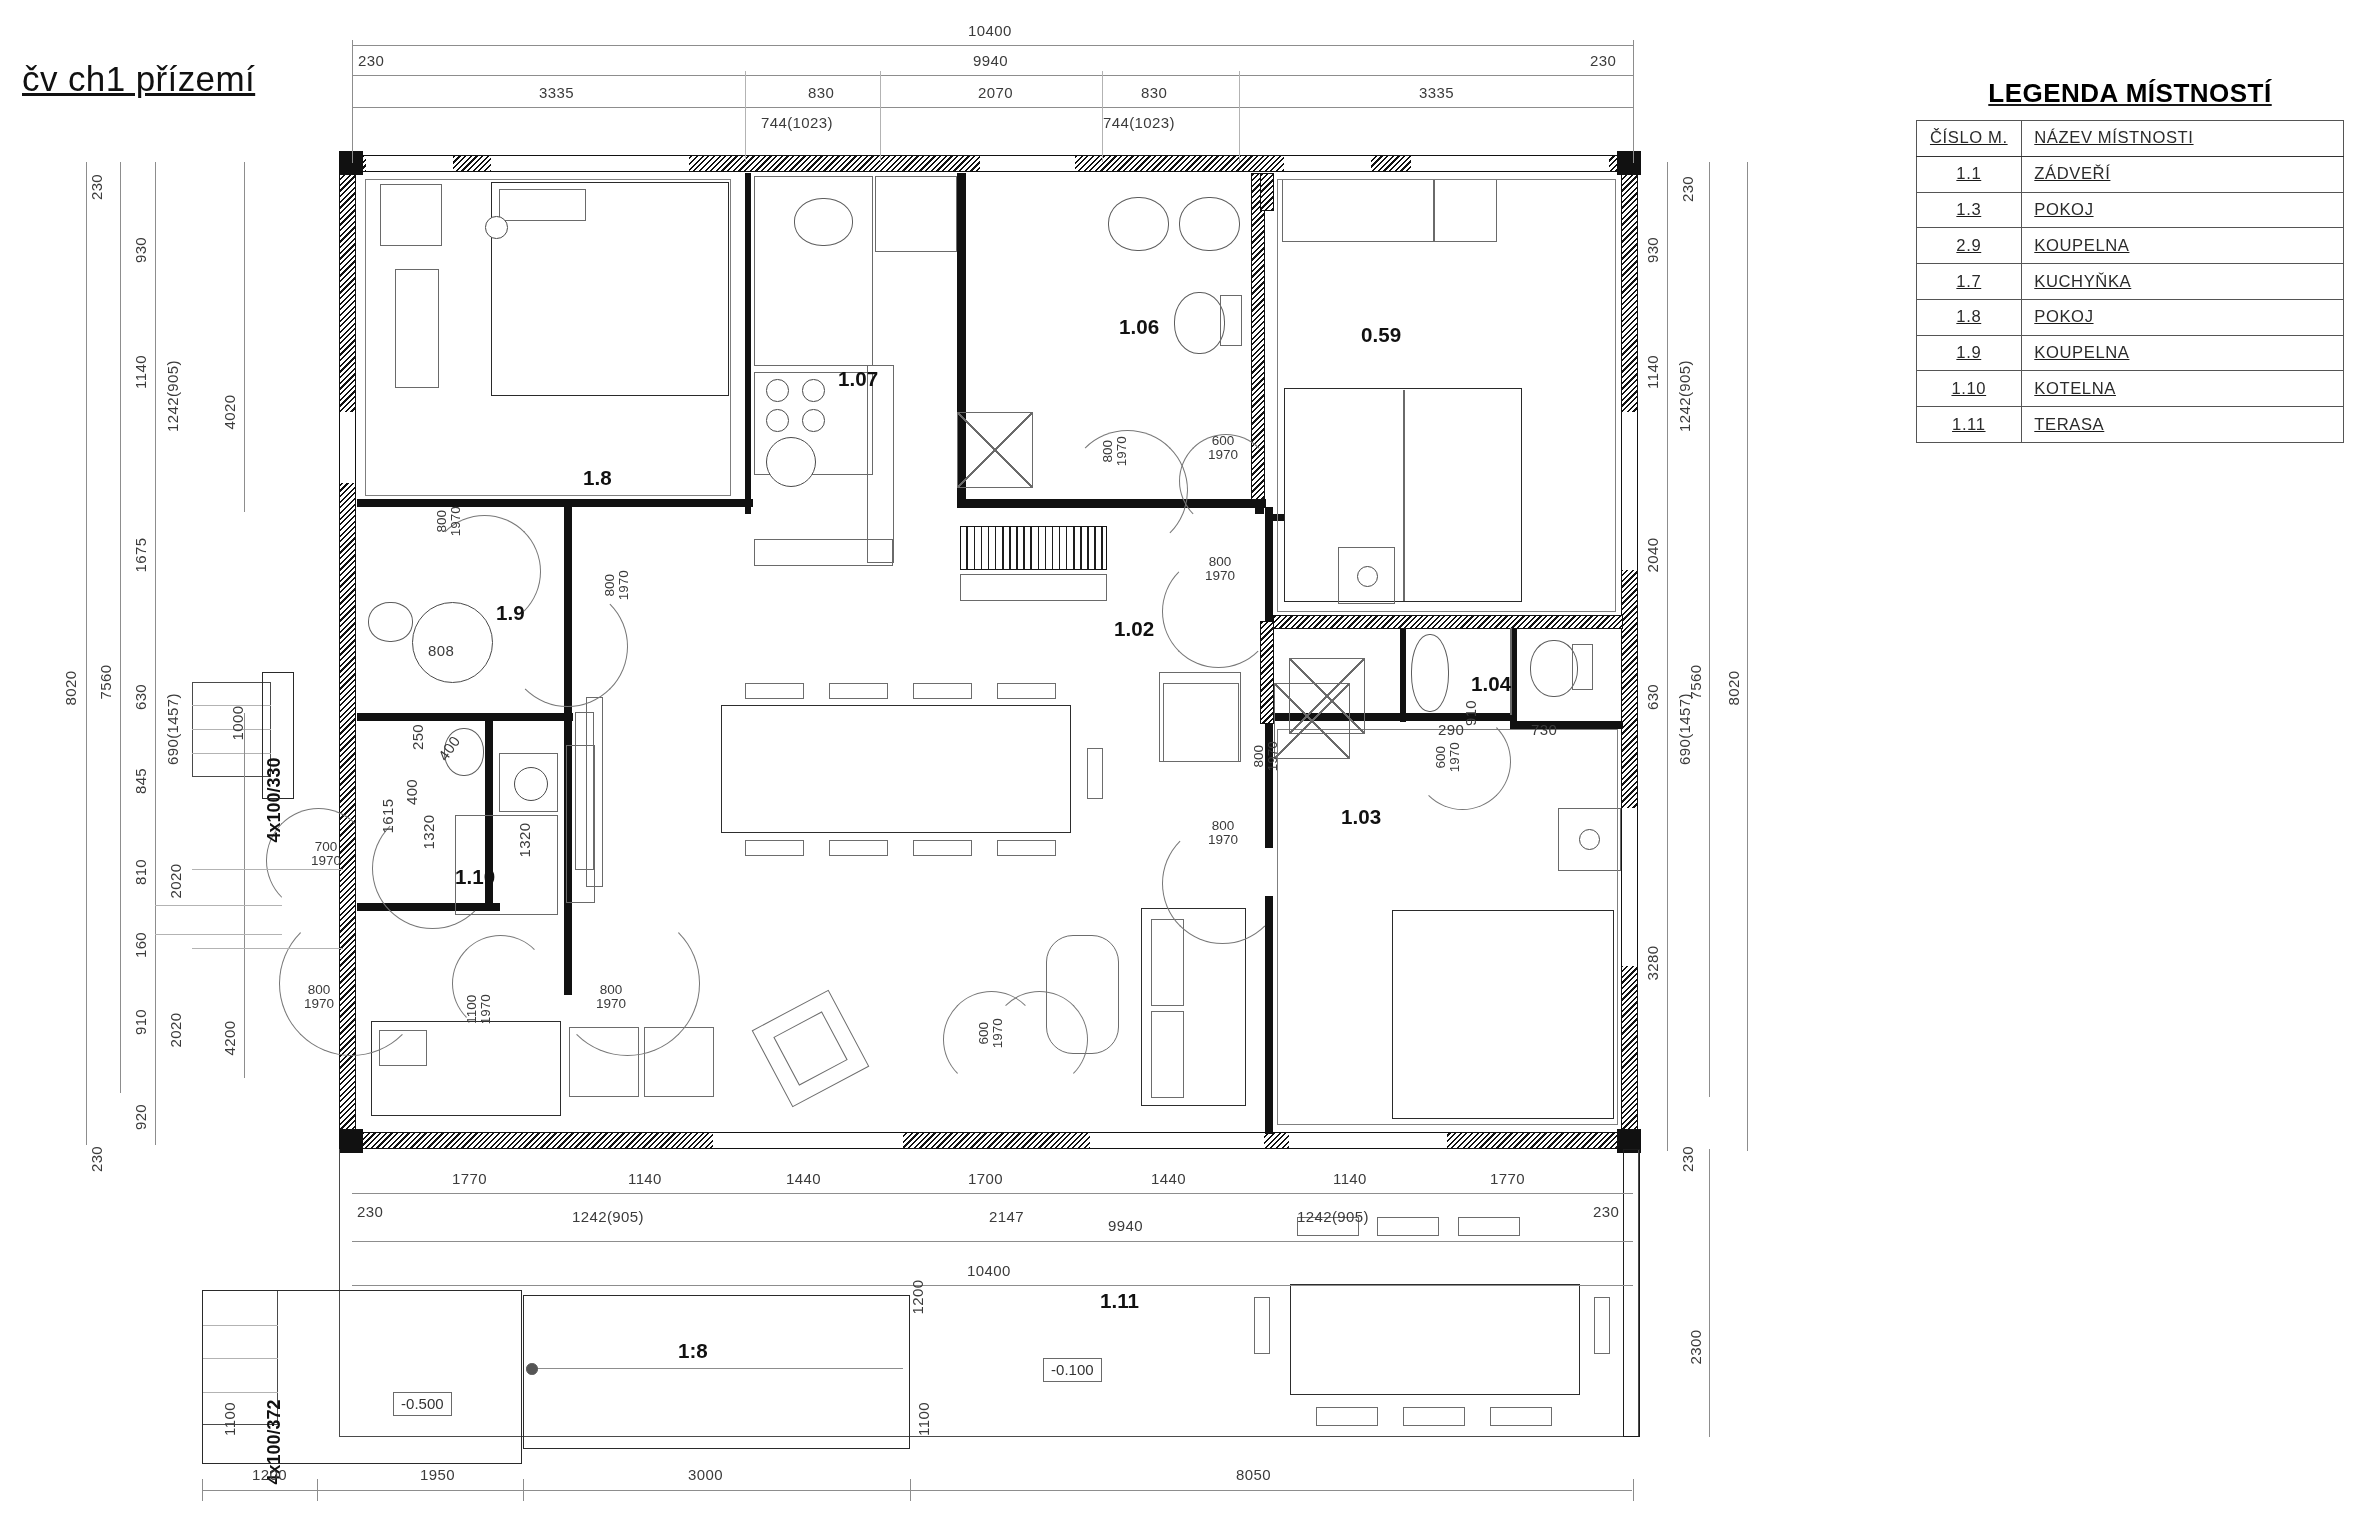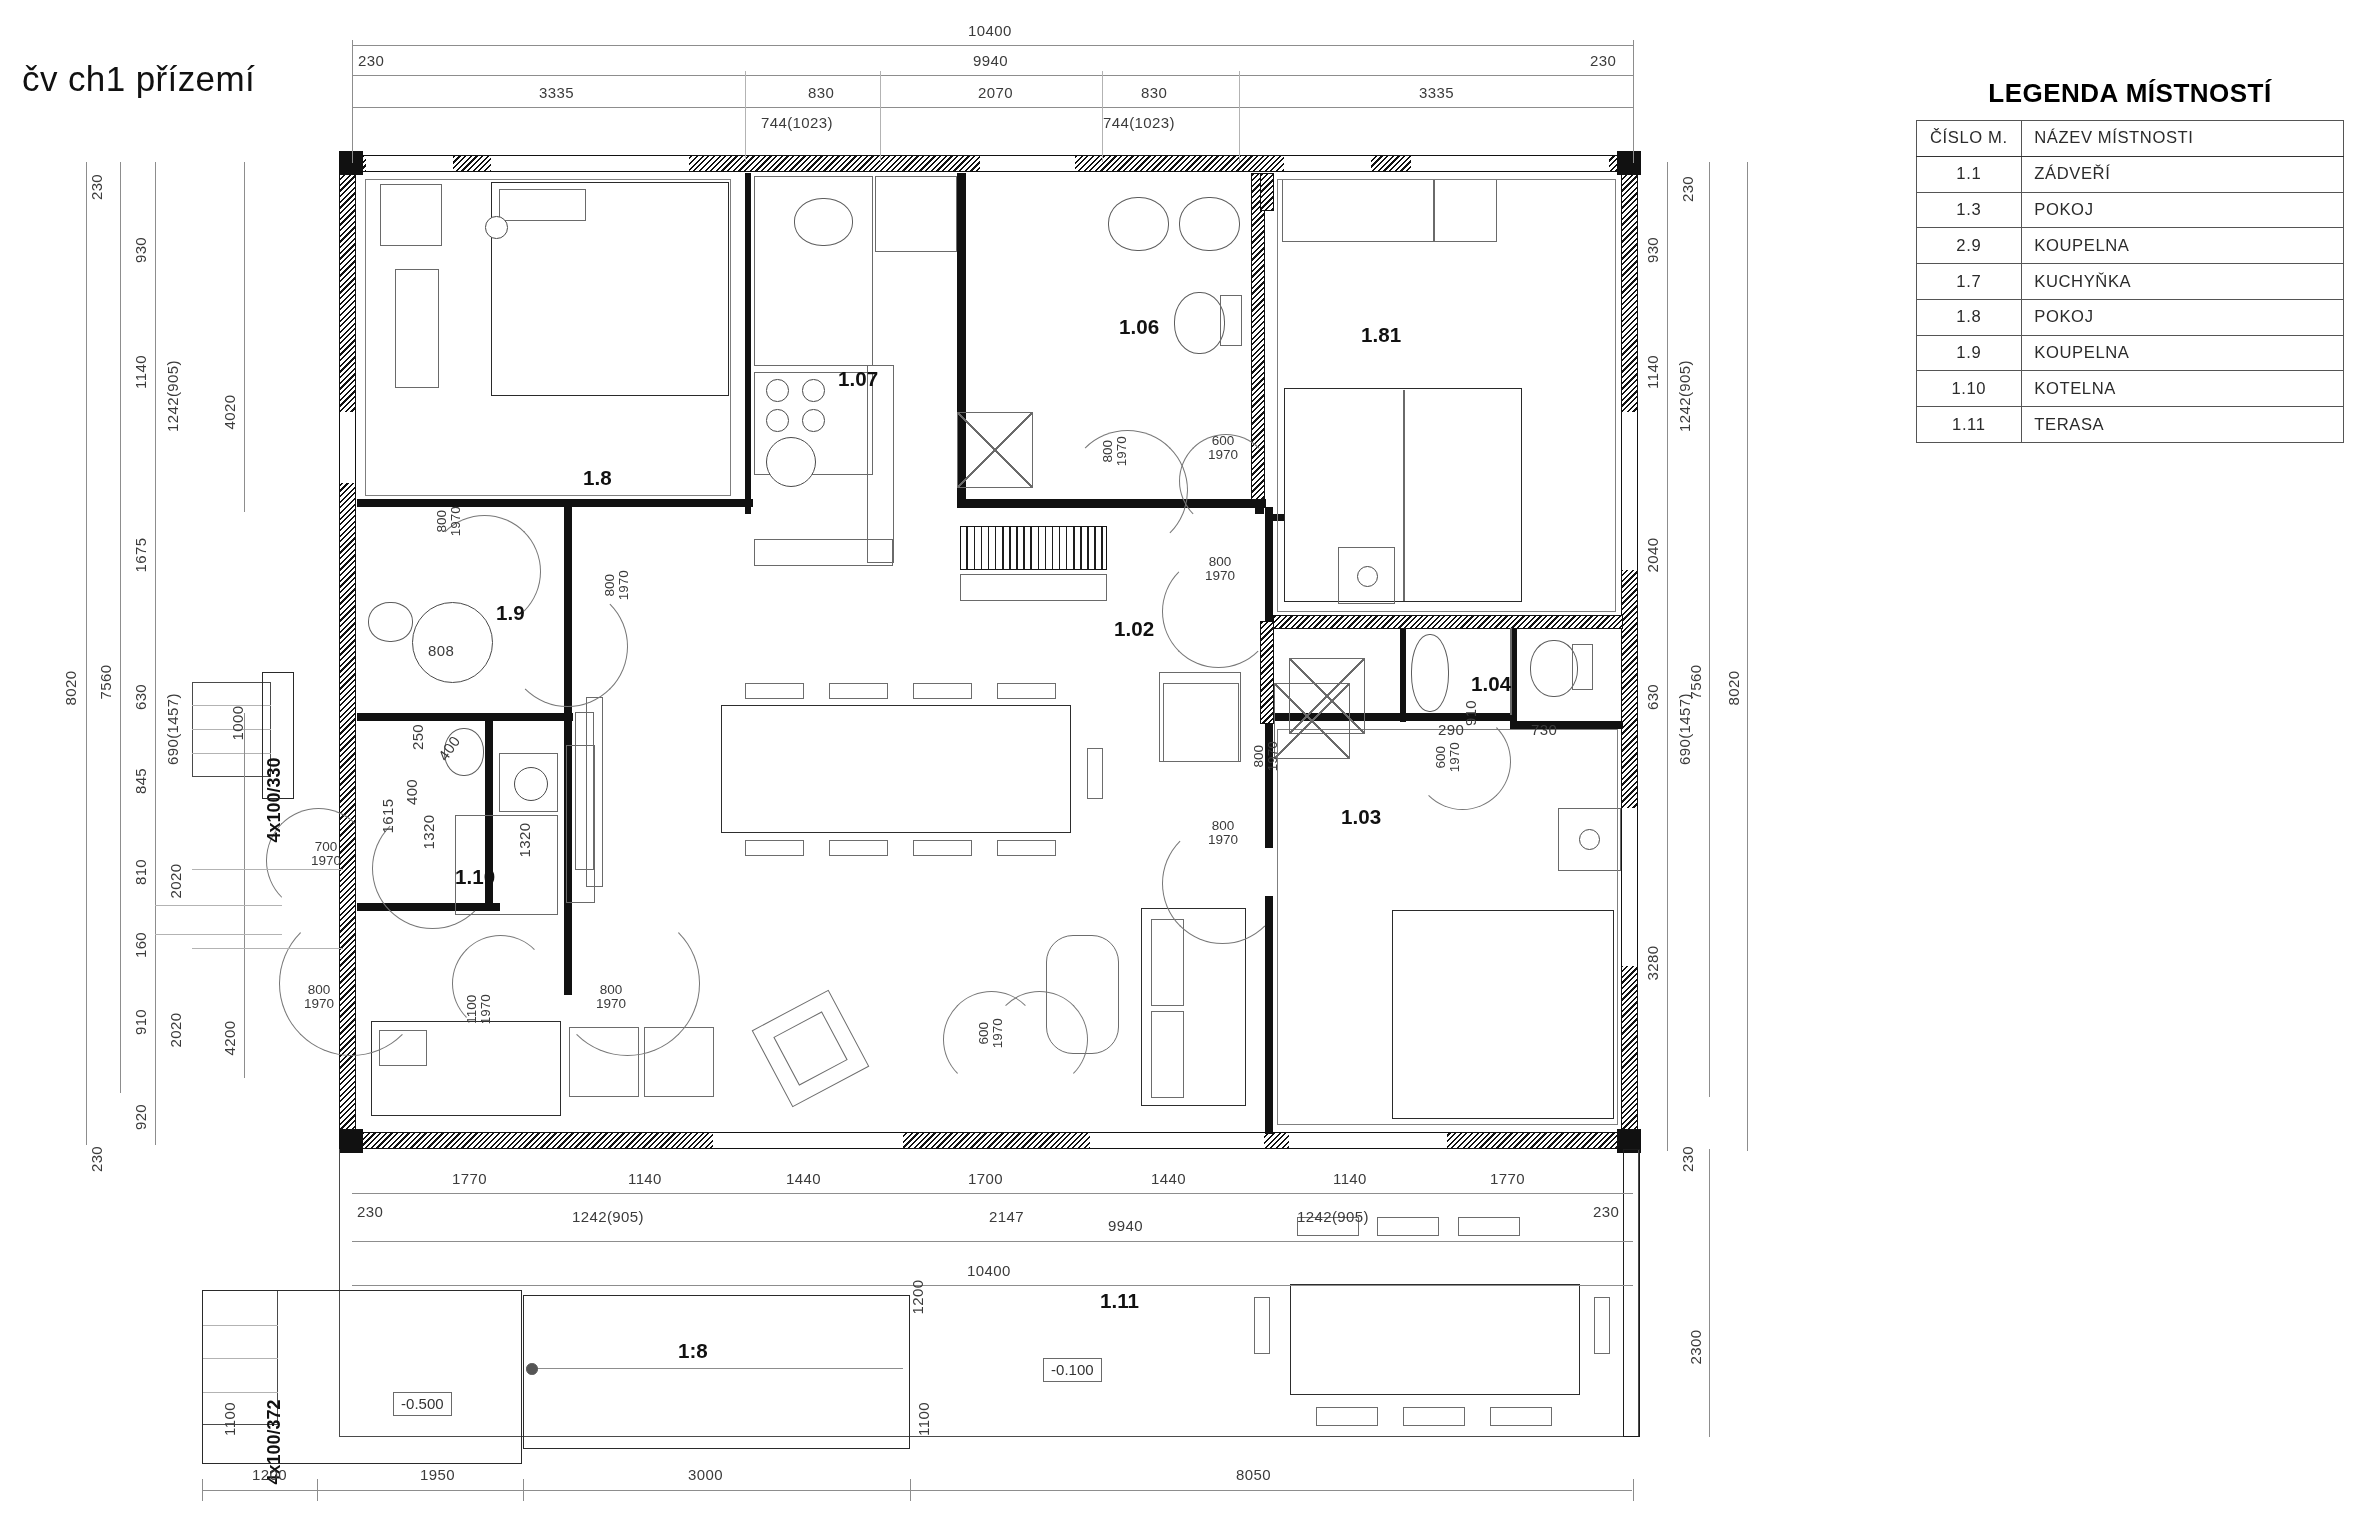--- a/index.html
+++ b/index.html
@@ -1,21 +1,21 @@
 <!DOCTYPE html>
 <html style="font-size:12.7px"><head>
 <meta charset="utf-8">
 <style>
   html,body{margin:0;padding:0;background:#fff;}
   body{width:2377px;height:1538px;position:relative;
        font-family:"Liberation Sans",sans-serif;color:#1a1a1a;
        -webkit-font-smoothing:antialiased;overflow:hidden;}
 
   
-  .abs{position:absolute;}
+  .abs{position:absolute;text-decoration:underline;}
   .dimtxt{position:absolute;font-size:15px;color:#3b3b3b;white-space:nowrap;
           font-family:"Liberation Sans",sans-serif;letter-spacing:0.4px;}
   .hline{position:absolute;height:0;border-top:1.1px solid #8d8d8d;}
   .vline{position:absolute;width:0;border-left:1.1px solid #8d8d8d;}
   .extline{position:absolute;width:0;border-left:0.8px solid #b3b3b3;}
   .exthline{position:absolute;height:0;border-top:0.8px solid #b3b3b3;}
 
   
   #title{left:22px;top:59px;font-size:35px;color:#111;letter-spacing:0.4px;}
 
@@ -283,21 +283,21 @@
   <div class="swing" style="left:1162px;top:555px;width:111px;height:111px;border-color:#777;border-right-color:transparent;border-top-color:transparent;"></div>
   <div class="swing" style="left:1162px;top:823px;width:119px;height:119px;border-color:#777;border-right-color:transparent;border-top-color:transparent;"></div>
   <div class="swing" style="left:1414px;top:713px;width:95px;height:95px;border-color:#777;border-left-color:transparent;border-top-color:transparent;"></div>
   <div class="swing" style="left:943px;top:991px;width:95px;height:95px;border-color:#777;border-right-color:transparent;border-bottom-color:transparent;"></div>
   <div class="swing" style="left:991px;top:991px;width:95px;height:95px;border-color:#777;border-left-color:transparent;border-bottom-color:transparent;"></div>
   <div class="swing" style="left:266px;top:808px;width:103px;height:103px;border-color:#777;border-right-color:transparent;border-bottom-color:transparent;"></div>
 
   <div class="lbl" style="left:838px;top:367px;">1.07</div>
   <div class="lbl" style="left:583px;top:466px;">1.8</div>
   <div class="lbl" style="left:1119px;top:315px;">1.06</div>
-  <div class="lbl" style="left:1361px;top:323px;">1.81</div>
+  <div class="lbl" style="left:1361px;top:323px;">0.59</div>
   <div class="lbl" style="left:496px;top:601px;">1.9</div>
   <div class="lbl" style="left:1114px;top:617px;">1.02</div>
   <div class="lbl" style="left:1471px;top:672px;">1.04</div>
   <div class="lbl" style="left:1341px;top:805px;">1.03</div>
   <div class="lbl" style="left:455px;top:865px;">1.10</div>
   <div class="lbl" style="left:1100px;top:1289px;">1.11</div>
   <div class="lbl" style="left:678px;top:1339px;">1:8</div>
 
   <div class="elev" style="left:393px;top:1392px;">-0.500</div>
   <div class="elev" style="left:1043px;top:1358px;">-0.100</div>

